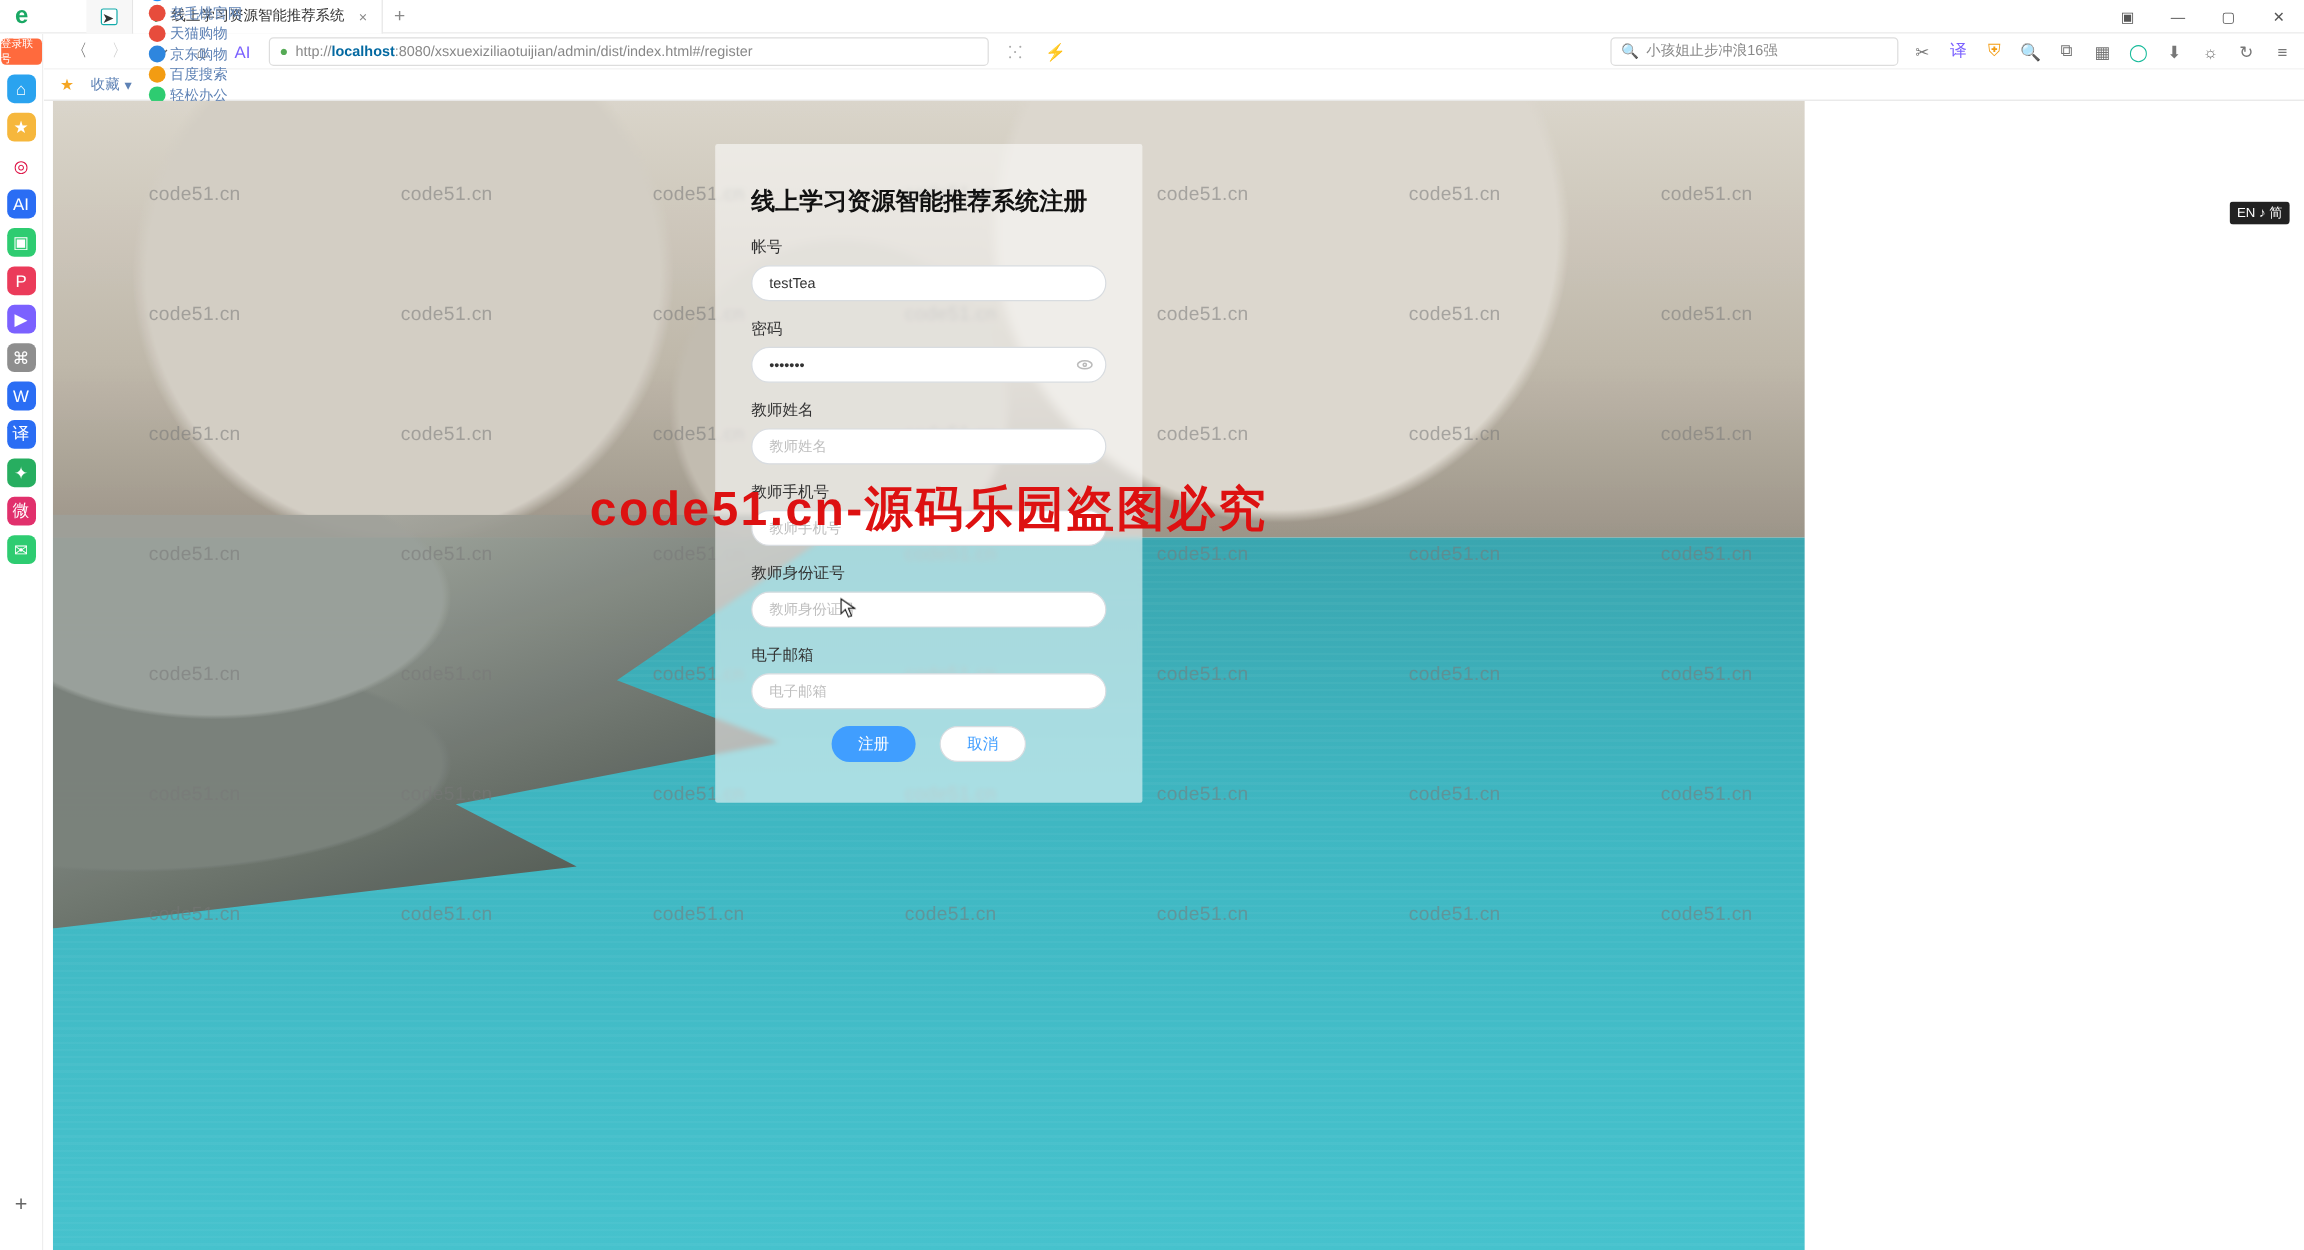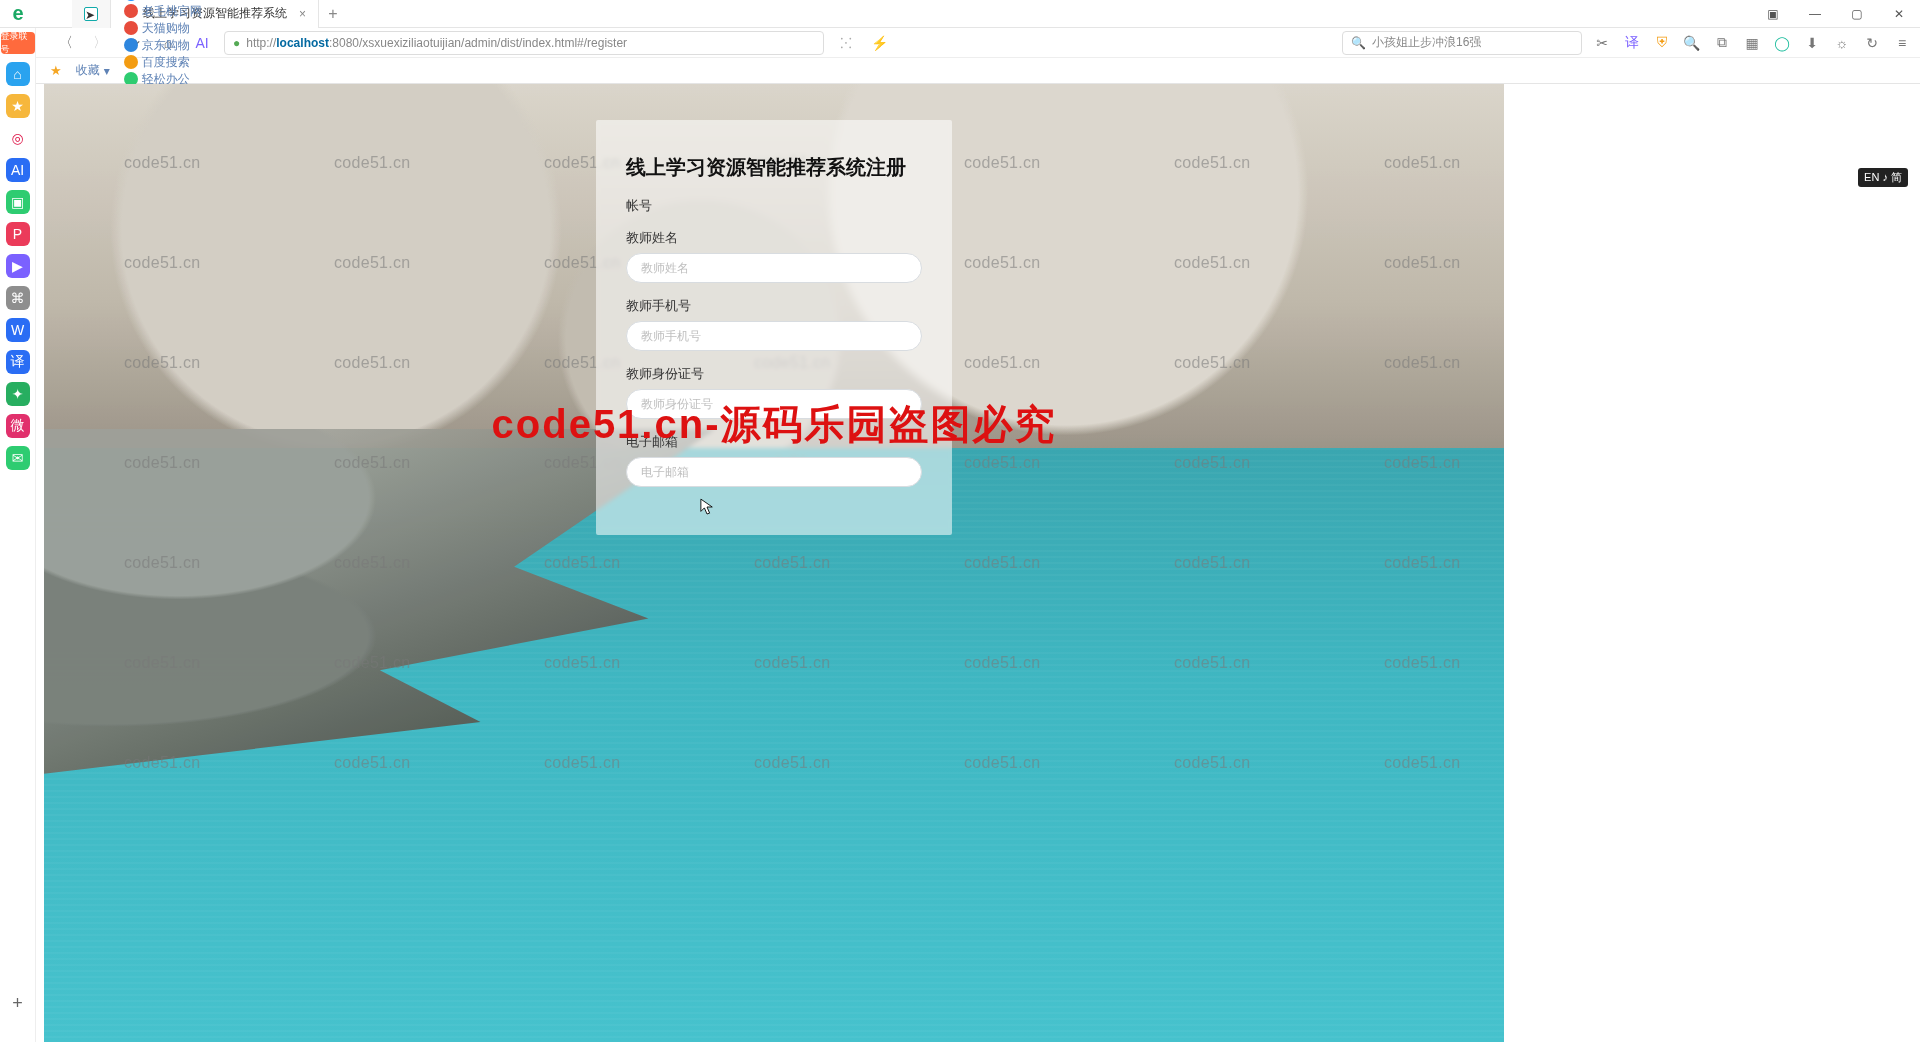--- a/index.html
+++ b/index.html
@@ -270,22 +270,37 @@
       <span class="wm" style="left: 1130px; top: 670px;">code51.cn</span>
       <span class="wm" style="left: 1340px; top: 670px;">code51.cn</span>
     </div>
   <div class="wm-center">code51.cn-源码乐园盗图必究</div>
 
   <div class="card">
     <h1>线上学习资源智能推荐系统注册</h1>
 
     <div class="field">
       <label>帐号</label>
-    </div>
-
+      <div class="input-wrap">
+        <input value="testTea" style="">
+      </div>
+    </div>
+
+    <div class="field">
+      <label>密码</label>
+      <div class="input-wrap">
+        <input type="password" value="•••••••" style="">
+        <span class="eye">
+          <svg viewBox="0 0 24 24" fill="none" stroke="currentColor" stroke-width="2">
+              <ellipse cx="12" cy="12" rx="9" ry="5"></ellipse>
+              <circle cx="12" cy="12" r="2"></circle>
+            </svg>
+        </span>
+      </div>
+    </div>
 
 
     <div class="field">
       <label>教师姓名</label>
       <div class="input-wrap">
         <input placeholder="教师姓名" style="">
       </div>
     </div>
 
     <div class="field">
@@ -302,20 +317,24 @@
       </div>
     </div>
 
     <div class="field">
       <label>电子邮箱</label>
       <div class="input-wrap">
         <input placeholder="电子邮箱" style="">
       </div>
     </div>
 
+    <div class="btn-row">
+      <button class="btn btn-primary">注册</button>
+      <button class="btn btn-secondary">取消</button>
+    </div>
   </div>
 
   <div class="cursor" style="left:656px; top:414px;">
     <svg viewBox="0 0 16 20">
         <path d="M1 1 L1 15 L5 11 L8 18 L11 17 L8 10 L14 10 Z" fill="#fff" stroke="#000" stroke-width="1"></path>
       </svg>
   </div>
 </div>
 
 <div class="lang-pill">EN ♪ 简</div>

